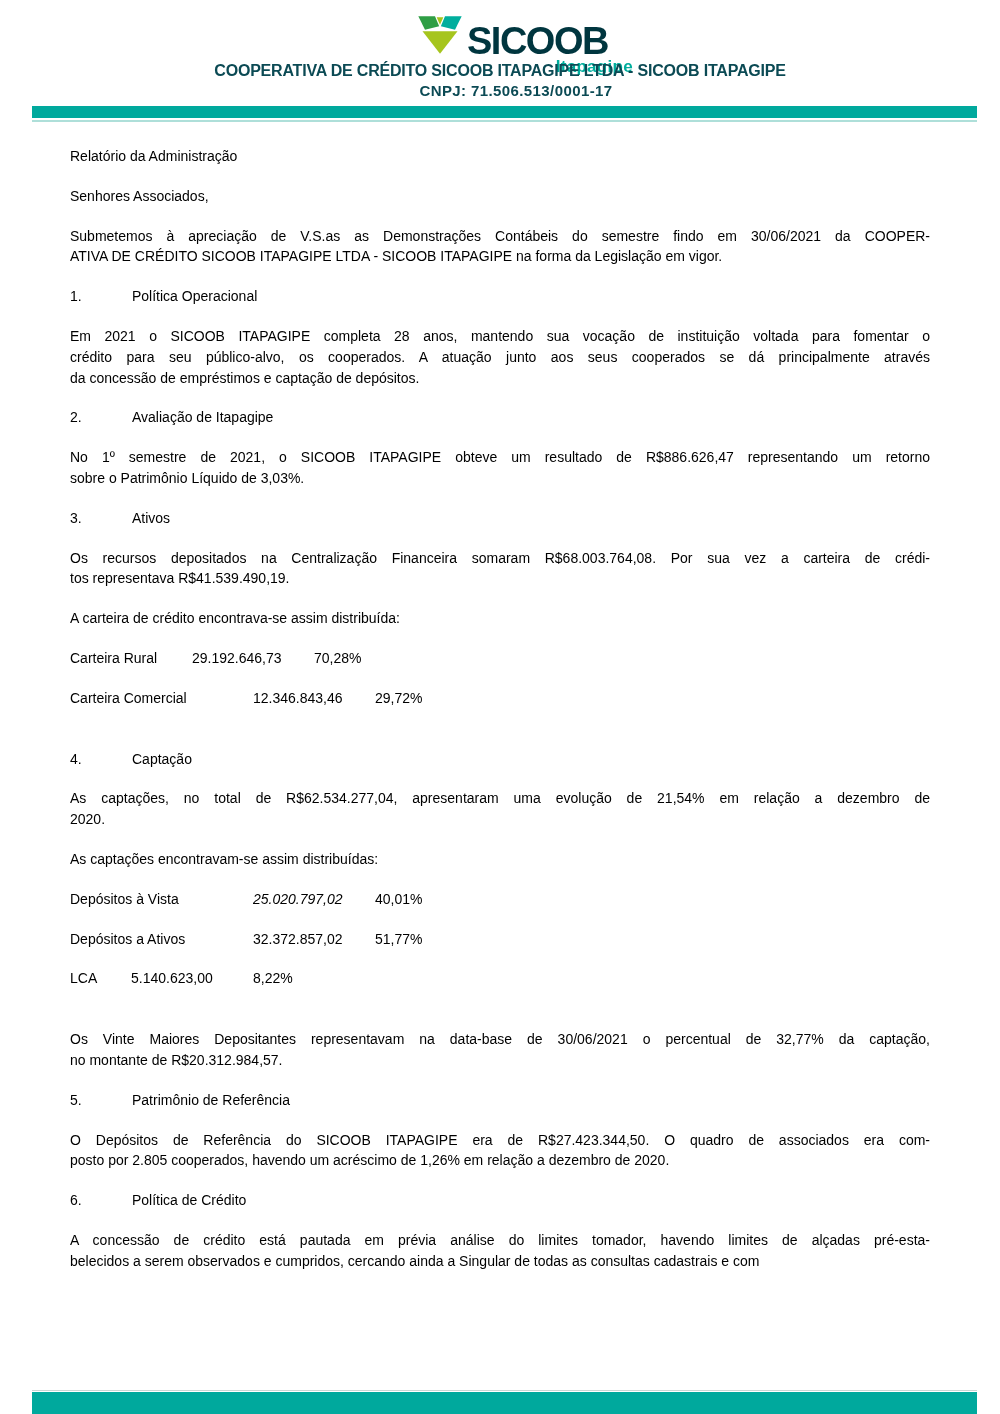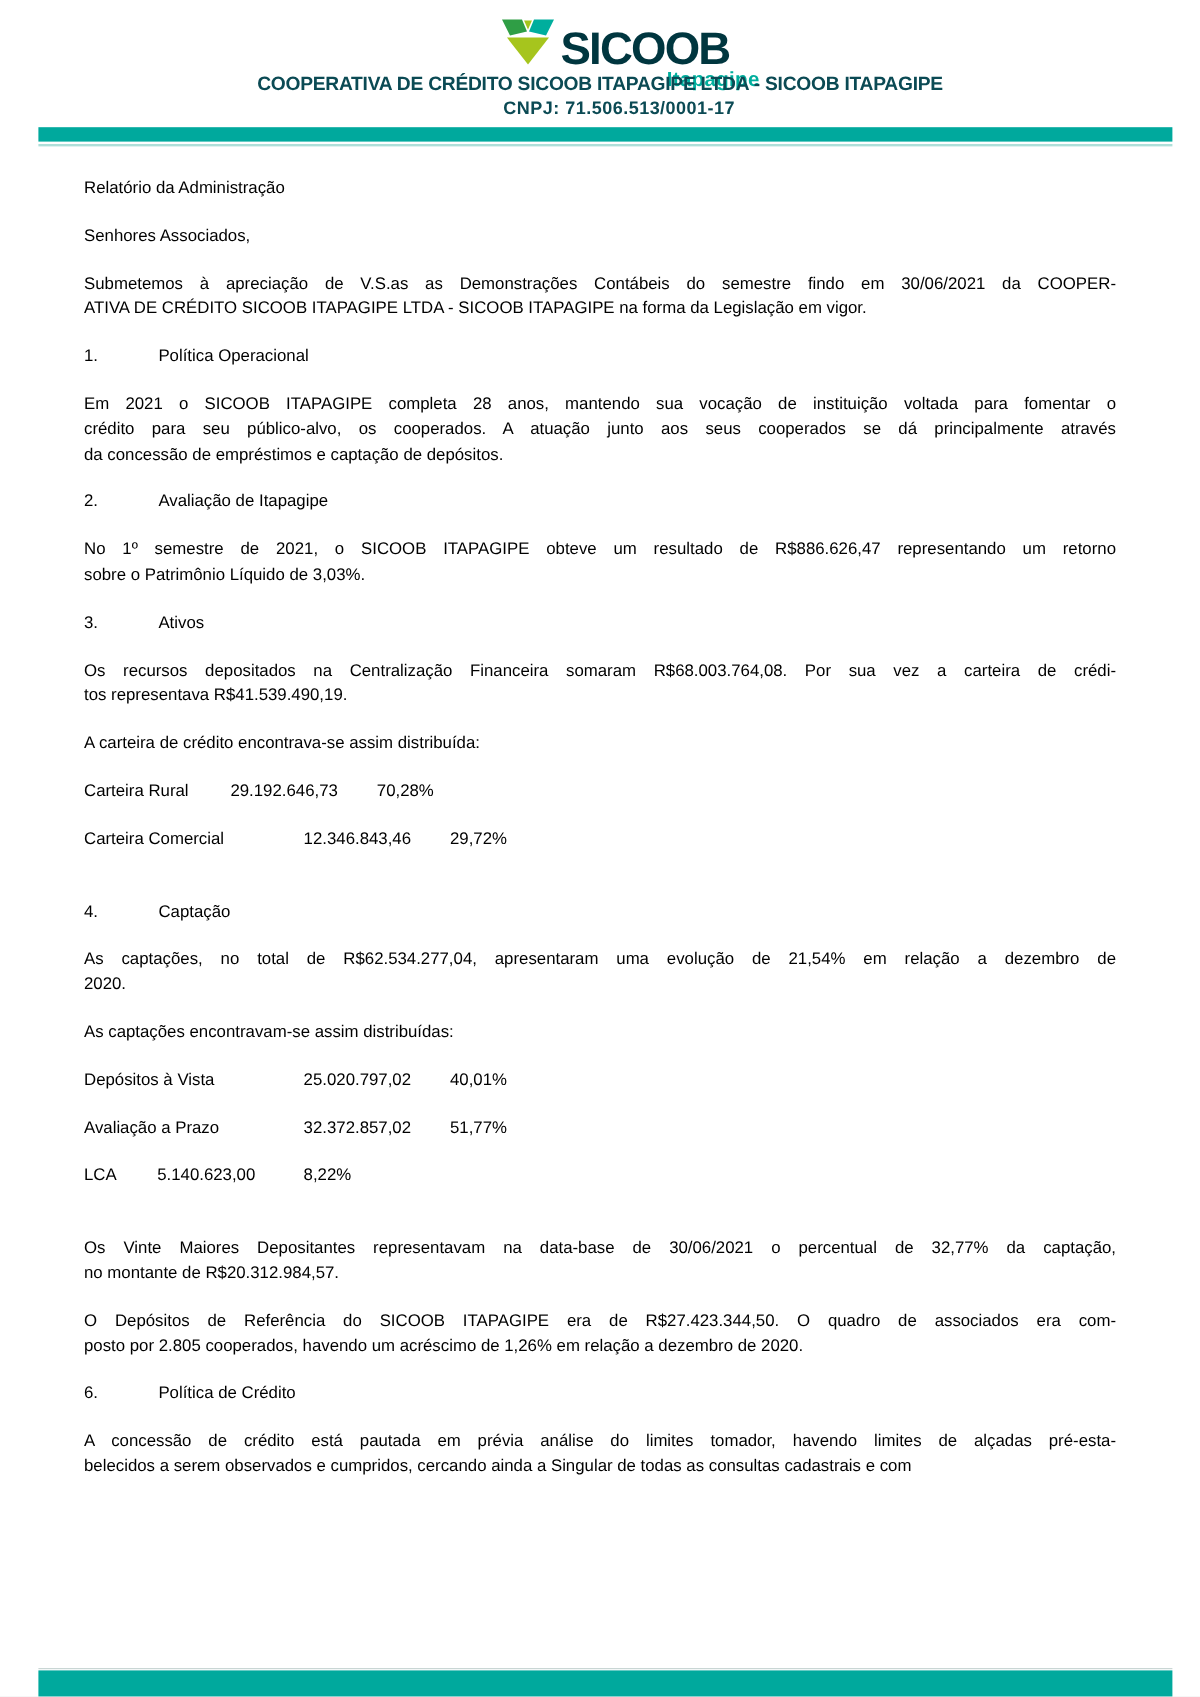--- a/index.html
+++ b/index.html
@@ -101,37 +101,38 @@
         <span style="left: 305px;">29,72%</span>
       </div>
       <div class="block heading tline"><span class="heading-number">4.</span><span class="heading-text">Captação</span></div>
       <div class="block">
         <div class="tline just">As captações, no total de R$62.534.277,04, apresentaram uma evolução de  21,54% em relação a dezembro de</div>
         <div class="tline">2020.</div>
       </div>
       <div class="block tline">As captações encontravam-se assim distribuídas:</div>
       <div class="block stat">
         <span style="left: 0px;">Depósitos à Vista</span>
-        <span style="left: 183px;">25.020.797,02</span>
+        <span style="left: 183px; font-style: italic;">25.020.797,02</span>
         <span style="left: 305px;">40,01%</span>
       </div>
       <div class="block stat">
-        <span style="left: 0px;">Avaliação a Prazo</span>
+        <span style="left: 0px;">Depósitos a Ativos</span>
         <span style="left: 183px;">32.372.857,02</span>
         <span style="left: 305px;">51,77%</span>
       </div>
       <div class="block gap-xl stat">
         <span style="left: 0px;">LCA</span>
         <span style="left: 61px;">5.140.623,00</span>
         <span style="left: 183px;">8,22%</span>
       </div>
       <div class="block">
         <div class="tline just">Os Vinte Maiores Depositantes representavam na data-base de 30/06/2021 o percentual de 32,77% da captação,</div>
         <div class="tline">no montante de R$20.312.984,57.</div>
       </div>
+      <div class="block heading tline"><span class="heading-number">5.</span><span class="heading-text">Patrimônio de Referência</span></div>
       <div class="block">
         <div class="tline just">O Depósitos de Referência do SICOOB ITAPAGIPE era de R$27.423.344,50. O quadro de associados era com-</div>
         <div class="tline">posto por 2.805 cooperados, havendo um acréscimo de 1,26% em relação a dezembro de 2020.</div>
       </div>
       <div class="block heading tline"><span class="heading-number">6.</span><span class="heading-text">Política de Crédito</span></div>
       <div class="block">
         <div class="tline just">A concessão de crédito está pautada em prévia análise do limites tomador, havendo limites de alçadas pré-esta-</div>
         <div class="tline">belecidos a serem observados e cumpridos, cercando ainda a Singular de todas as consultas cadastrais e com</div>
       </div>
     </div>

